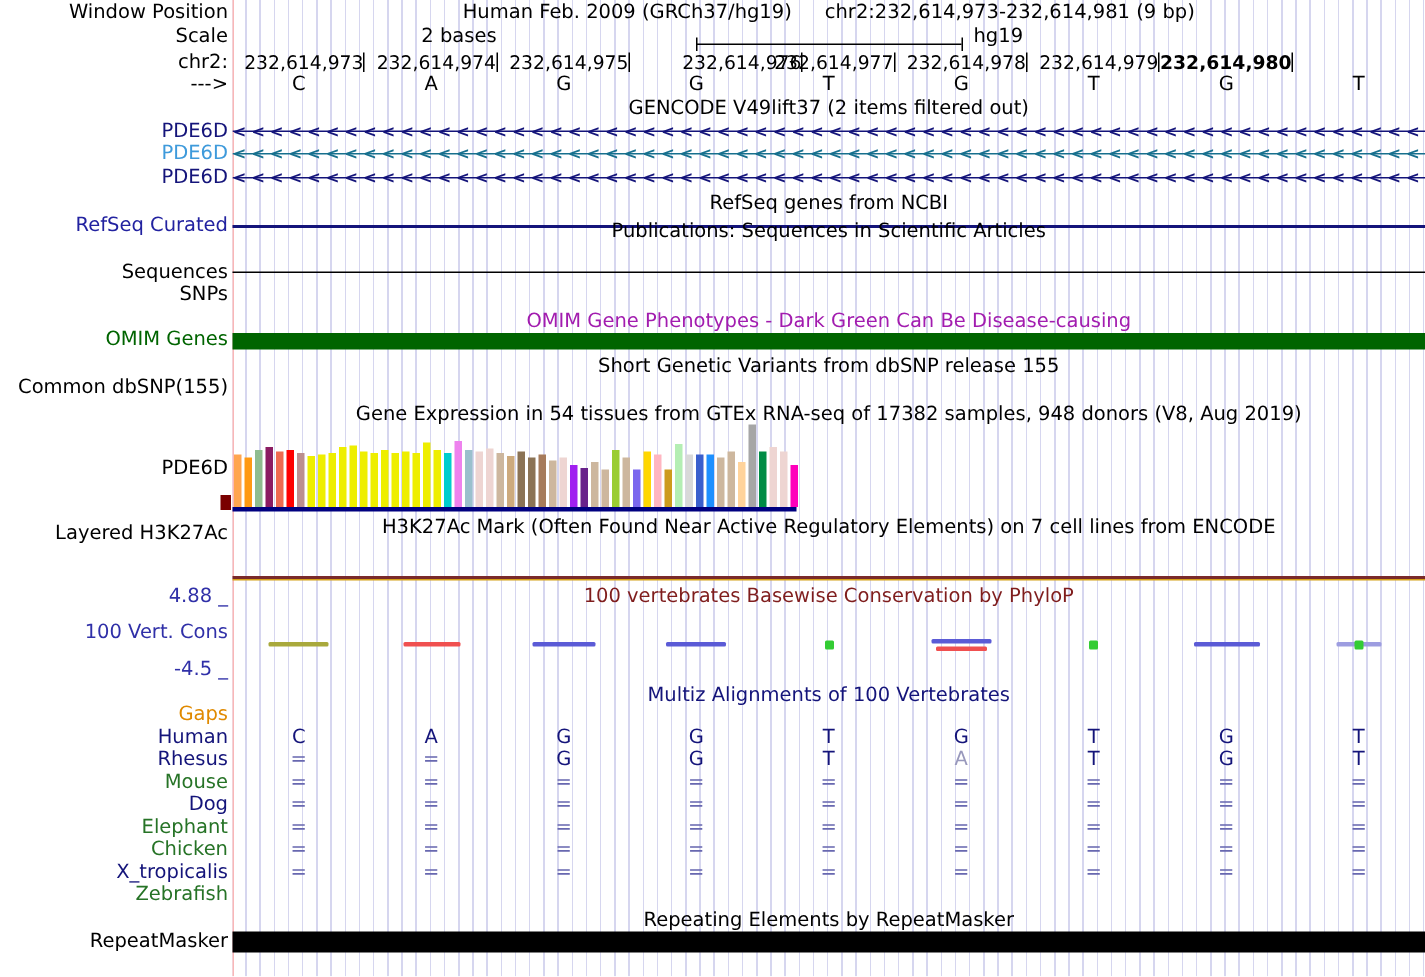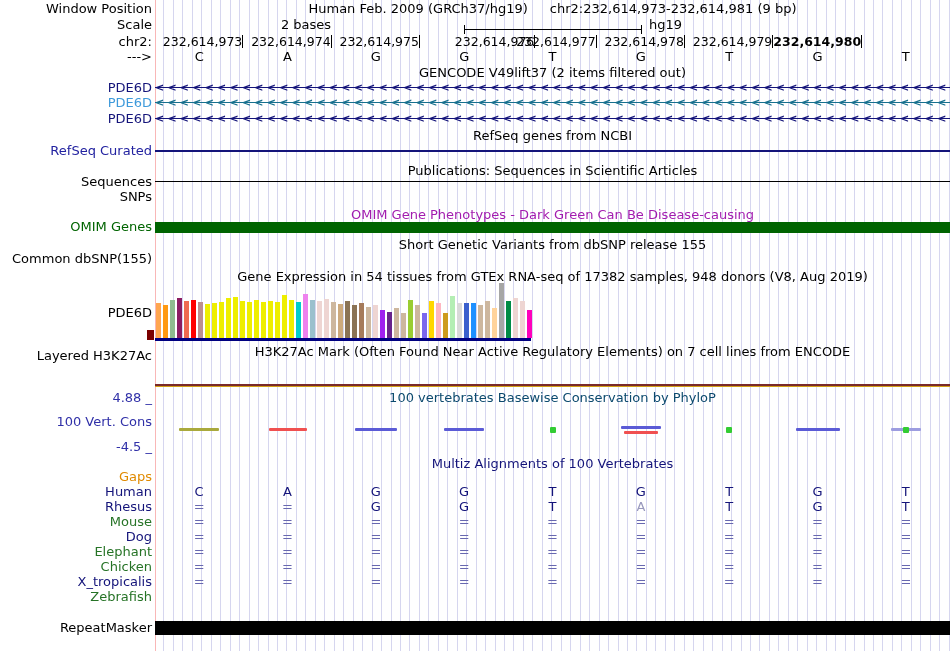--- a/index.html
+++ b/index.html
@@ -73,21 +73,21 @@
   <div class="lbl" style="top: 96px; color: rgb(62, 154, 219);">PDE6D</div>
   <div class="lbl" style="top: 112px; color: rgb(20, 20, 122);">PDE6D</div>
   <div class="gencode-line" style="top: 81px; color: rgb(20, 20, 122);"><div class="midline"></div><span class="arrows">&lt;&lt;&lt;&lt;&lt;&lt;&lt;&lt;&lt;&lt;&lt;&lt;&lt;&lt;&lt;&lt;&lt;&lt;&lt;&lt;&lt;&lt;&lt;&lt;&lt;&lt;&lt;&lt;&lt;&lt;&lt;&lt;&lt;&lt;&lt;&lt;&lt;&lt;&lt;&lt;&lt;&lt;&lt;&lt;&lt;&lt;&lt;&lt;&lt;&lt;&lt;&lt;&lt;&lt;&lt;&lt;&lt;&lt;&lt;&lt;&lt;&lt;&lt;&lt;&lt;&lt;&lt;&lt;&lt;&lt;&lt;&lt;&lt;&lt;&lt;&lt;&lt;&lt;&lt;&lt;&lt;&lt;&lt;&lt;&lt;&lt;&lt;&lt;&lt;&lt;&lt;&lt;&lt;&lt;&lt;</span></div>
   <div class="gencode-line" style="top: 96px; color: rgb(23, 112, 142);"><div class="midline"></div><span class="arrows">&lt;&lt;&lt;&lt;&lt;&lt;&lt;&lt;&lt;&lt;&lt;&lt;&lt;&lt;&lt;&lt;&lt;&lt;&lt;&lt;&lt;&lt;&lt;&lt;&lt;&lt;&lt;&lt;&lt;&lt;&lt;&lt;&lt;&lt;&lt;&lt;&lt;&lt;&lt;&lt;&lt;&lt;&lt;&lt;&lt;&lt;&lt;&lt;&lt;&lt;&lt;&lt;&lt;&lt;&lt;&lt;&lt;&lt;&lt;&lt;&lt;&lt;&lt;&lt;&lt;&lt;&lt;&lt;&lt;&lt;&lt;&lt;&lt;&lt;&lt;&lt;&lt;&lt;&lt;&lt;&lt;&lt;&lt;&lt;&lt;&lt;&lt;&lt;&lt;&lt;&lt;&lt;&lt;&lt;&lt;</span></div>
   <div class="gencode-line" style="top: 112px; color: rgb(20, 20, 122);"><div class="midline"></div><span class="arrows">&lt;&lt;&lt;&lt;&lt;&lt;&lt;&lt;&lt;&lt;&lt;&lt;&lt;&lt;&lt;&lt;&lt;&lt;&lt;&lt;&lt;&lt;&lt;&lt;&lt;&lt;&lt;&lt;&lt;&lt;&lt;&lt;&lt;&lt;&lt;&lt;&lt;&lt;&lt;&lt;&lt;&lt;&lt;&lt;&lt;&lt;&lt;&lt;&lt;&lt;&lt;&lt;&lt;&lt;&lt;&lt;&lt;&lt;&lt;&lt;&lt;&lt;&lt;&lt;&lt;&lt;&lt;&lt;&lt;&lt;&lt;&lt;&lt;&lt;&lt;&lt;&lt;&lt;&lt;&lt;&lt;&lt;&lt;&lt;&lt;&lt;&lt;&lt;&lt;&lt;&lt;&lt;&lt;&lt;&lt;</span></div>
 
   <div class="title" style="top:129px">RefSeq genes from NCBI</div>
   <div class="lbl" style="top: 144px; color: rgb(34, 34, 160);" id="refseq-lbl">RefSeq Curated</div>
   <div class="hline" style="left: 155px; top: 150px; width: 795px; height: 2px; background: rgb(20, 20, 122);" id="refseq-line"></div>
 
-  <div class="title" style="top:164px">Publications: Sequences in Scientific Articles</div>
+  <div class="title" style="top:148px">Publications: Sequences in Scientific Articles</div>
   <div class="lbl" style="top:175px">Sequences</div>
   <div class="hline" style="left:155px;top:181px;width:795px;height:1px;background:#000;"></div>
 
   <div class="lbl" style="top:190px">SNPs</div>
 
   <div class="title" style="top: 208px; color: #a21caf;" id="omim-title">OMIM Gene Phenotypes - Dark Green Can Be Disease-causing</div>
   <div class="lbl" style="top: 220px; color: rgb(0, 100, 0);" id="omim-lbl">OMIM Genes</div>
   <div class="hline" style="left: 155px; top: 222px; width: 795px; height: 11px; background: rgb(0, 100, 0);" id="omim-bar"></div>
 
   <div class="title" style="top:238px">Short Genetic Variants from dbSNP release 155</div>
@@ -153,21 +153,21 @@
     </div>
   <div class="hline" id="gtex-model" style="left: 147px; top: 330px; width: 7px; height: 10px; background: rgb(122, 0, 0);"></div>
   <div class="hline" id="gtex-baseline" style="left: 155px; top: 338px; width: 376px; height: 3px; background: rgb(0, 0, 128);"></div>
 
   <div class="title" style="top:345px">H3K27Ac Mark (Often Found Near Active Regulatory Elements) on 7 cell lines from ENCODE</div>
   <div class="lbl" style="top:349px">Layered H3K27Ac</div>
   <div class="hline" id="h3k-line1" style="left: 155px; top: 384px; width: 795px; height: 2px; background: rgb(122, 42, 42);"></div>
   <div class="hline" id="h3k-line2" style="left: 155px; top: 386px; width: 795px; height: 1px; background: rgb(212, 160, 23);"></div>
 
   <div class="lbl" style="top: 391px; color: rgb(48, 48, 168);" id="phylop-max">4.88 _</div>
-  <div class="title" style="top: 391px; color: #0c4a6e;" id="phylop-title">100 vertebrates Basewise Conservation by PhyloP</div>
+  <div class="title" style="top: 391px; color: #7f1d1d;" id="phylop-title">100 vertebrates Basewise Conservation by PhyloP</div>
   <div class="lbl" style="top: 415px; color: rgb(48, 48, 168);" id="phylop-lbl">100 Vert. Cons</div>
   <div id="phylop-marks" style="position:absolute;left:155px;top:420px;width:795px;height:20px;">
       <div class="mark" style="left: 24.1667px; top: 8px; width: 40px; height: 3px; background: rgb(169, 169, 60);"></div>
       <div class="mark" style="left: 113.5px; top: 8px; width: 38px; height: 3px; background: rgb(240, 80, 80);"></div>
       <div class="mark" style="left: 199.833px; top: 8px; width: 42px; height: 3px; background: rgb(91, 91, 214);"></div>
       <div class="mark" style="left: 289.167px; top: 8px; width: 40px; height: 3px; background: rgb(91, 91, 214);"></div>
       <div class="mark" style="left: 394.5px; top: 7px; width: 6px; height: 6px; background: rgb(51, 204, 51);"></div>
       <div class="mark" style="left: 465.833px; top: 6px; width: 40px; height: 3px; background: rgb(91, 91, 214);"></div>
       <div class="mark" style="left: 468.833px; top: 11px; width: 34px; height: 3px; background: rgb(240, 80, 80);"></div>
       <div class="mark" style="left: 571.167px; top: 7px; width: 6px; height: 6px; background: rgb(51, 204, 51);"></div>
@@ -248,15 +248,16 @@
       <div class="mzcell" style="left: 132.5px; top: 105px; color: rgb(104, 104, 176);">=</div>
       <div class="mzcell" style="left: 220.833px; top: 105px; color: rgb(104, 104, 176);">=</div>
       <div class="mzcell" style="left: 309.167px; top: 105px; color: rgb(104, 104, 176);">=</div>
       <div class="mzcell" style="left: 397.5px; top: 105px; color: rgb(104, 104, 176);">=</div>
       <div class="mzcell" style="left: 485.833px; top: 105px; color: rgb(104, 104, 176);">=</div>
       <div class="mzcell" style="left: 574.167px; top: 105px; color: rgb(104, 104, 176);">=</div>
       <div class="mzcell" style="left: 662.5px; top: 105px; color: rgb(104, 104, 176);">=</div>
       <div class="mzcell" style="left: 750.833px; top: 105px; color: rgb(104, 104, 176);">=</div>
     </div>
 
+  <div class="title" style="top:607px">Repeating Elements by RepeatMasker</div>
   <div class="lbl" style="top:621px">RepeatMasker</div>
   <div class="hline" id="rm-bar" style="left: 155px; top: 621px; width: 795px; height: 14px; background: rgb(0, 0, 0);"></div>
 </div>
 
 </body></html>

